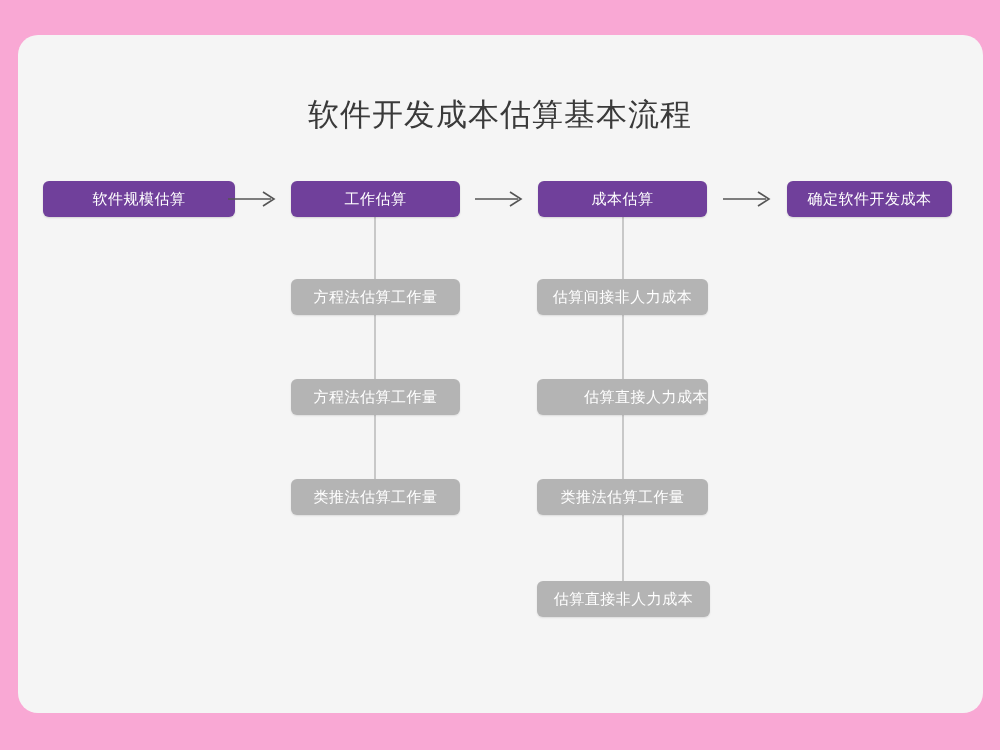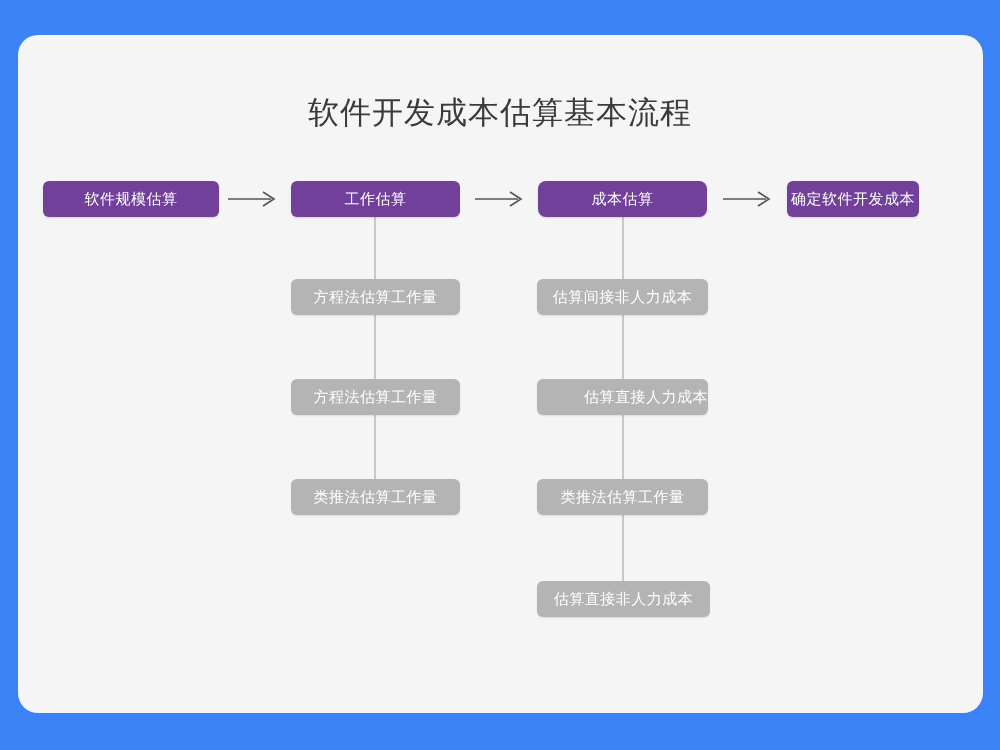--- a/index.html
+++ b/index.html
@@ -8,23 +8,22 @@
     background: #ffffff;
     width: 1000px;
     height: 750px;
     font-family: "Liberation Sans", "DejaVu Sans", sans-serif;
   }
 
   #canvas {
     position: relative;
     width: 1000px;
     height: 750px;
-    background: #3b82f6;
+    background: #f9a8d4;
     overflow: hidden;
-    font-family: Liberation Mono, monospace;
   }
 
   
   #card {
     position: absolute;
     left: 18px;
     top: 35px;
     width: 965px;
     height: 678px;
     background: #f5f5f5;
@@ -98,33 +97,33 @@
 
   <div class="connector" style="left:374px; top:217px; height:64px;"></div>
   <div class="connector" style="left:374px; top:313px; height:68px;"></div>
   <div class="connector" style="left:374px; top:413px; height:68px;"></div>
 
   <div class="connector" style="left:622px; top:217px; height:64px;"></div>
   <div class="connector" style="left:622px; top:313px; height:68px;"></div>
   <div class="connector" style="left:622px; top:413px; height:68px;"></div>
   <div class="connector" style="left:622px; top:513px; height:68px;"></div>
 
-  <div class="node primary" style="left:43px; top:181px; width:176px;">
+  <div class="node primary" style="left:43px; top:181px; width:192px;">
     <span>软件规模估算</span>
   </div>
 
   <div class="node primary" style="left:291px; top:181px; width:169px;">
     <span>工作估算</span>
   </div>
 
-  <div class="node primary" style="left:538px; top:181px; width:169px;border-radius:8px;">
+  <div class="node primary" style="left:538px; top:181px; width:169px;">
     <span>成本估算</span>
   </div>
 
-  <div class="node primary" style="left:787px; top:181px; width:132px;">
+  <div class="node primary" style="left:787px; top:181px; width:165px;">
     <span>确定软件开发成本</span>
   </div>
 
   <div class="arrow" style="left:227px; top:189px;">
     <svg width="52" height="20" viewBox="0 0 52 20">
       <line x1="1" y1="10" x2="44" y2="10" stroke="#555555" stroke-width="1.6"></line>
       <polyline points="36,3 47,10 36,17" fill="none" stroke="#555555" stroke-width="1.6"></polyline>
     </svg>
   </div>
 

